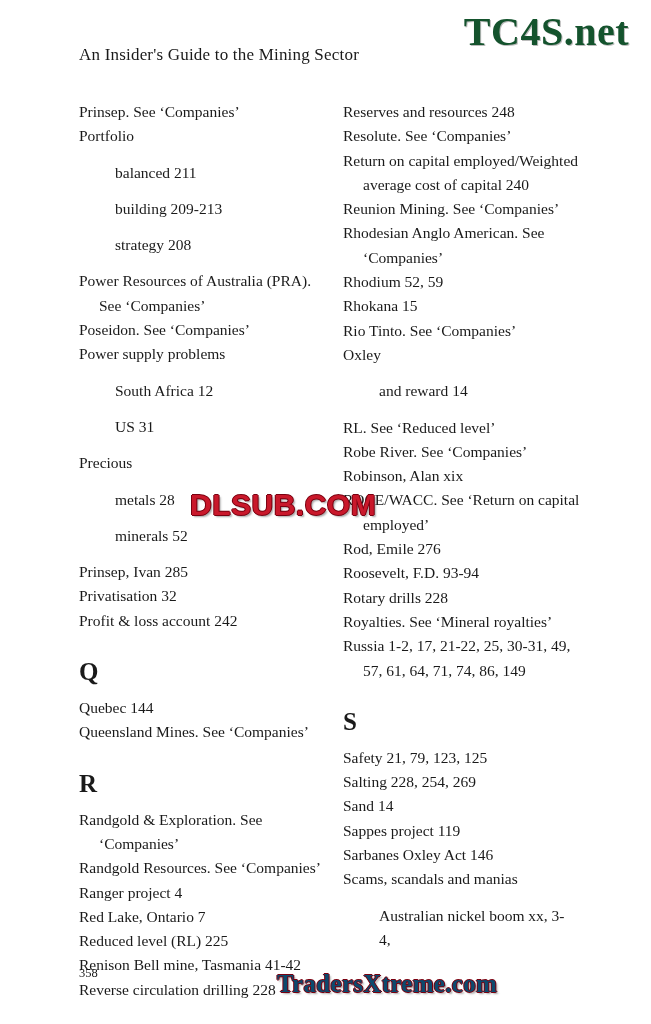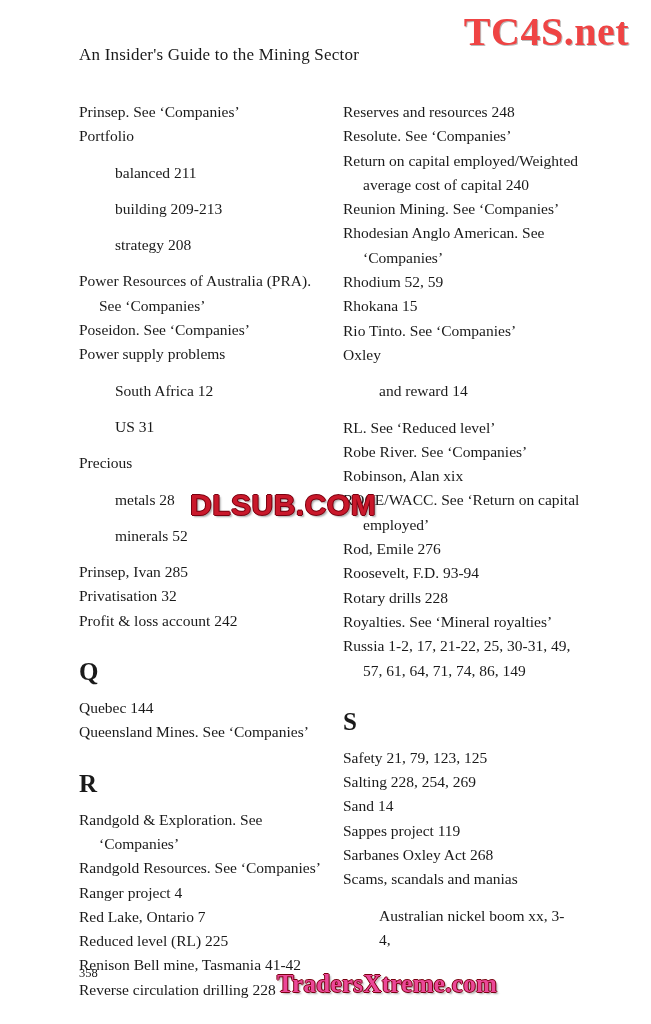--- a/index.html
+++ b/index.html
@@ -29,21 +29,21 @@
     color: #1a1a1a;
     white-space: nowrap;
   }
   .watermark-top {
     position: absolute;
     right: 22px;
     top: 8px;
     font-family: "Liberation Serif", serif;
     font-size: 40px;
     font-weight: bold;
-    color: #ef4444;
+    color: #14532d;
     letter-spacing: 0.5px;
     text-shadow: 1px 1px 0 #bbbbbb;
   }
   
   .col {
     position: absolute;
     top: 100px;
     width: 245px;
     font-size: 15.5px;
     line-height: 24.3px;
@@ -95,21 +95,21 @@
       0 1px 0 #7a0010, 0 -1px 0 #7a0010,
       2px 2px 2px rgba(0,0,0,0.35);
   }
   .watermark-bottom {
     position: absolute;
     left: 277px;
     top: 970px;
     font-family: "Liberation Serif", serif;
     font-size: 25px;
     font-weight: bold;
-    color: #ec4899;
+    color: #0c4a6e;
     letter-spacing: 0.3px;
     text-shadow:
       1px 0 0 #7a0010, -1px 0 0 #7a0010,
       0 1px 0 #7a0010, 0 -1px 0 #7a0010,
       2px 2px 2px rgba(0,0,0,0.35);
   }
 </style>
 </head>
 <body>
 
@@ -171,21 +171,21 @@
       <p class="entry hang">Rotary drills 228</p>
       <p class="entry hang">Royalties. See ‘Mineral royalties’</p>
       <p class="entry hang">Russia 1-2, 17, 21-22, 25, 30-31, 49, 57, 61, 64, 71, 74, 86, 149</p>
       <div class="gap-before-letter"></div>
       <p class="letter-head">S</p>
       <div class="gap-after-letter"></div>
       <p class="entry hang">Safety 21, 79, 123, 125</p>
       <p class="entry hang">Salting 228, 254, 269</p>
       <p class="entry hang">Sand 14</p>
       <p class="entry hang">Sappes project 119</p>
-      <p class="entry hang">Sarbanes Oxley Act 268</p>
+      <p class="entry hang">Sarbanes Oxley Act 146</p>
       <p class="entry hang">Scams, scandals and manias</p>
       <p class="sub">Australian nickel boom xx, 3-4,</p>
     </div>
 
   <div class="watermark-mid">DLSUB.COM</div>
   <div class="folio">358</div>
   <div class="watermark-bottom">TradersXtreme.com</div>
 
 </div>
 

